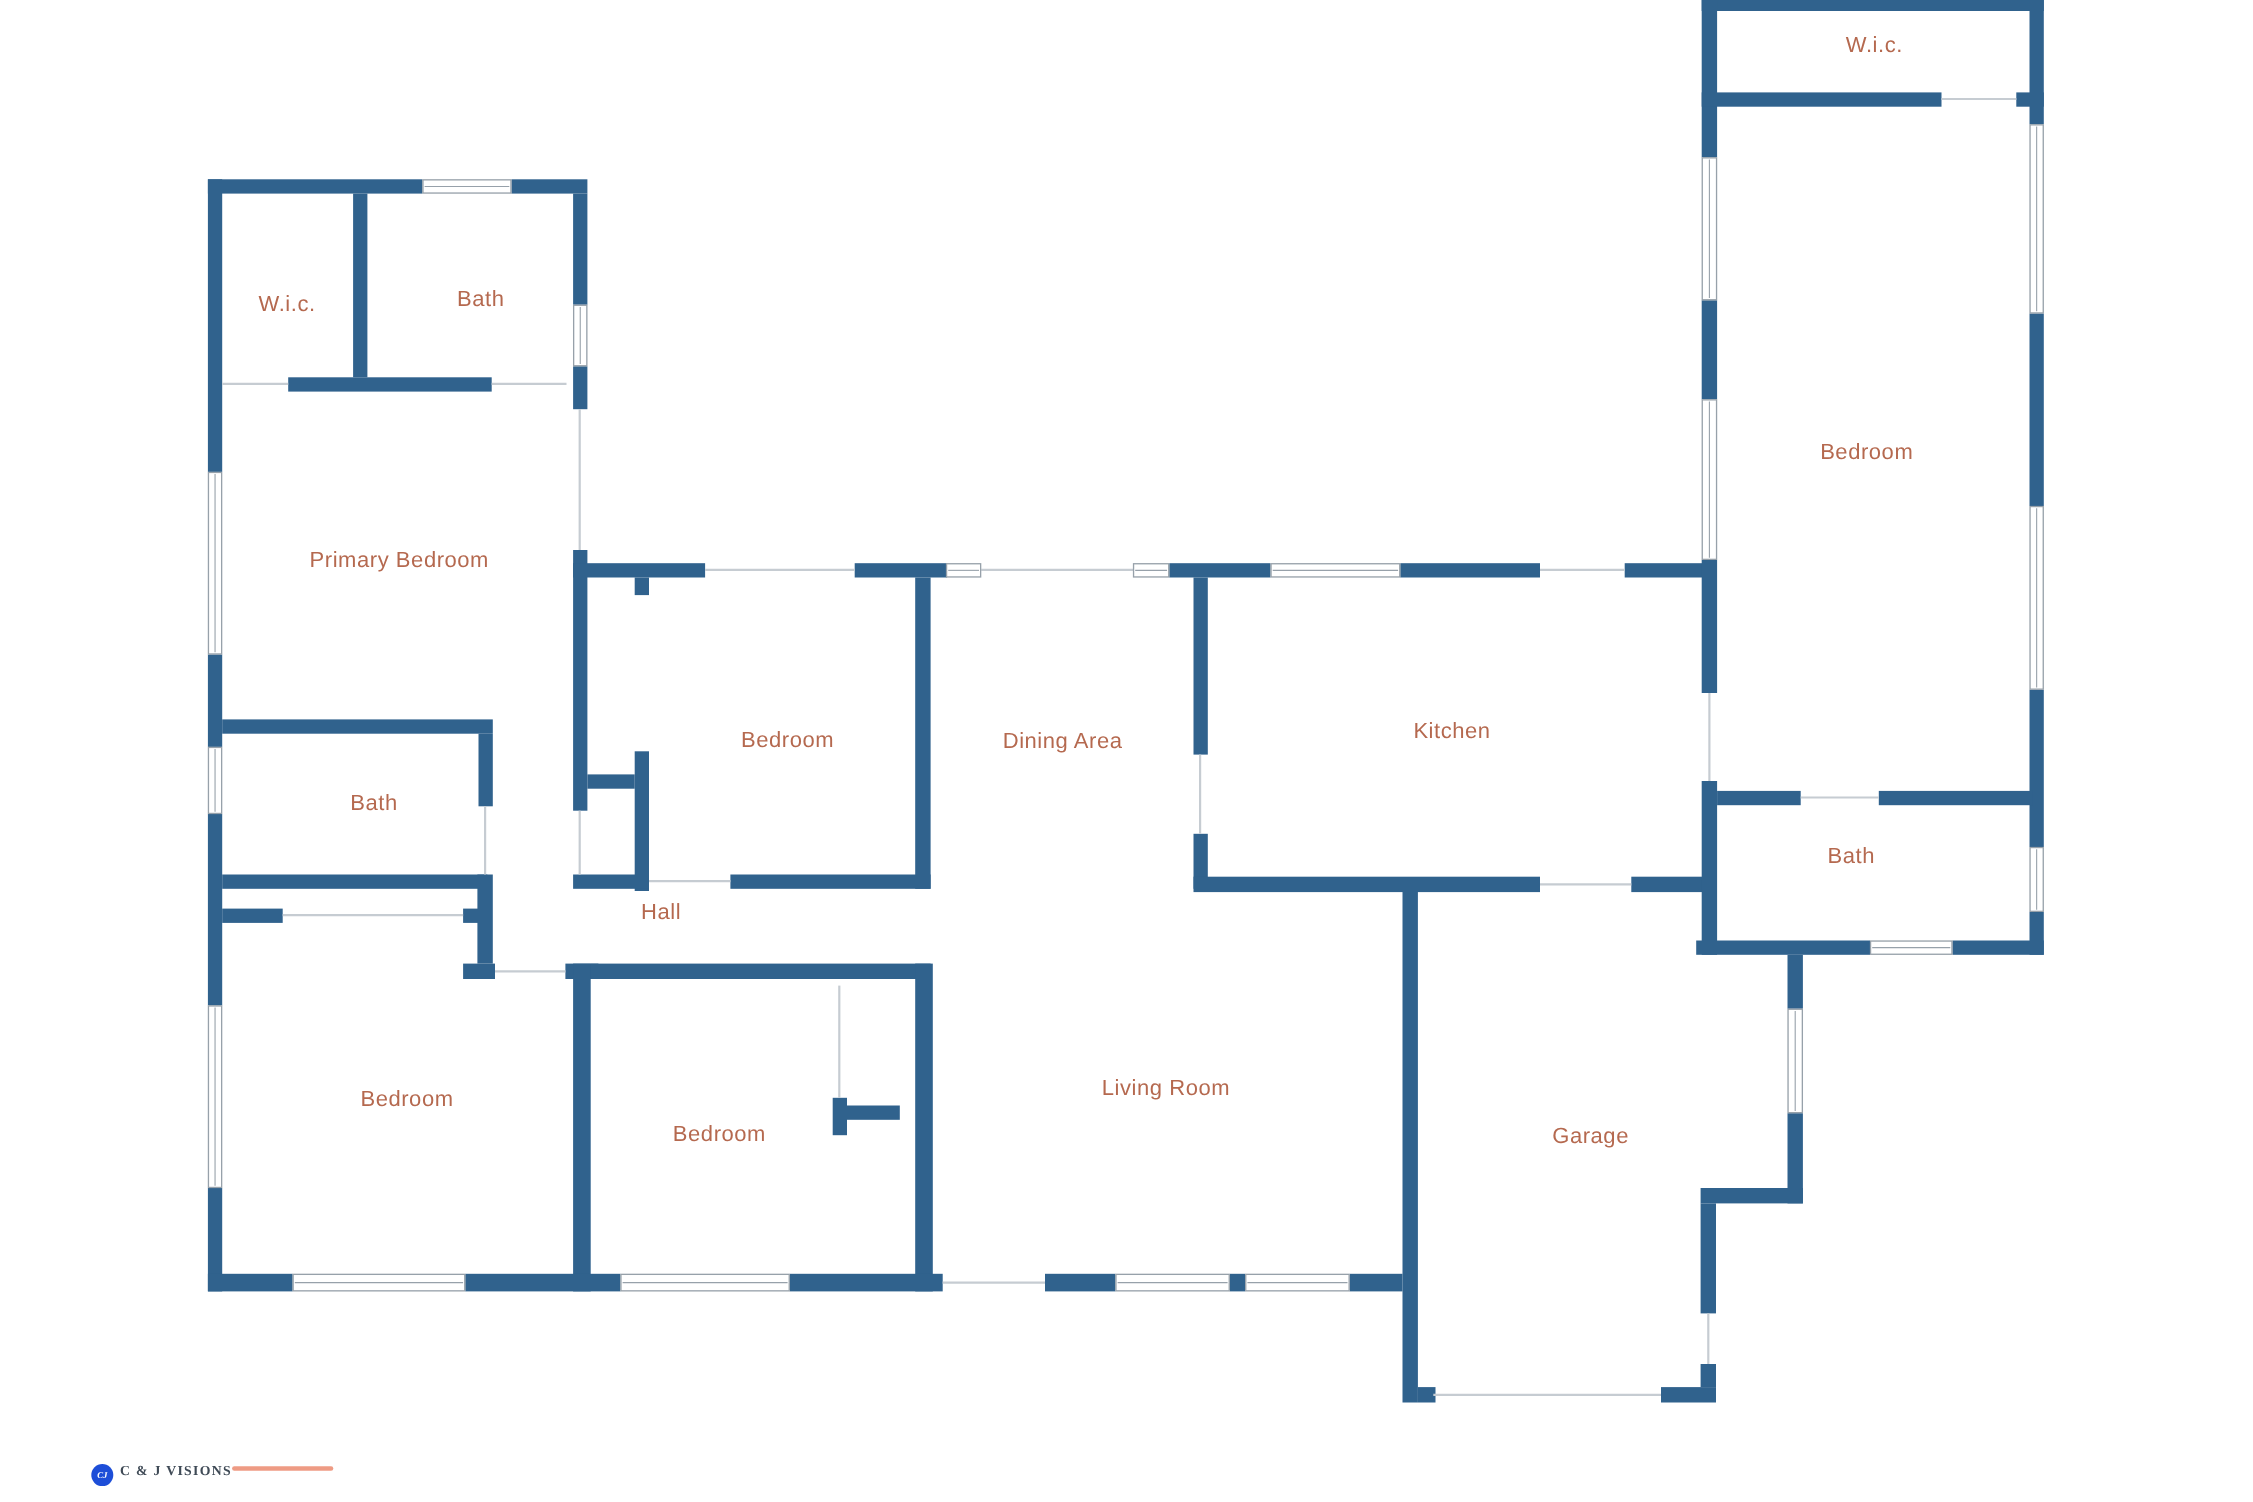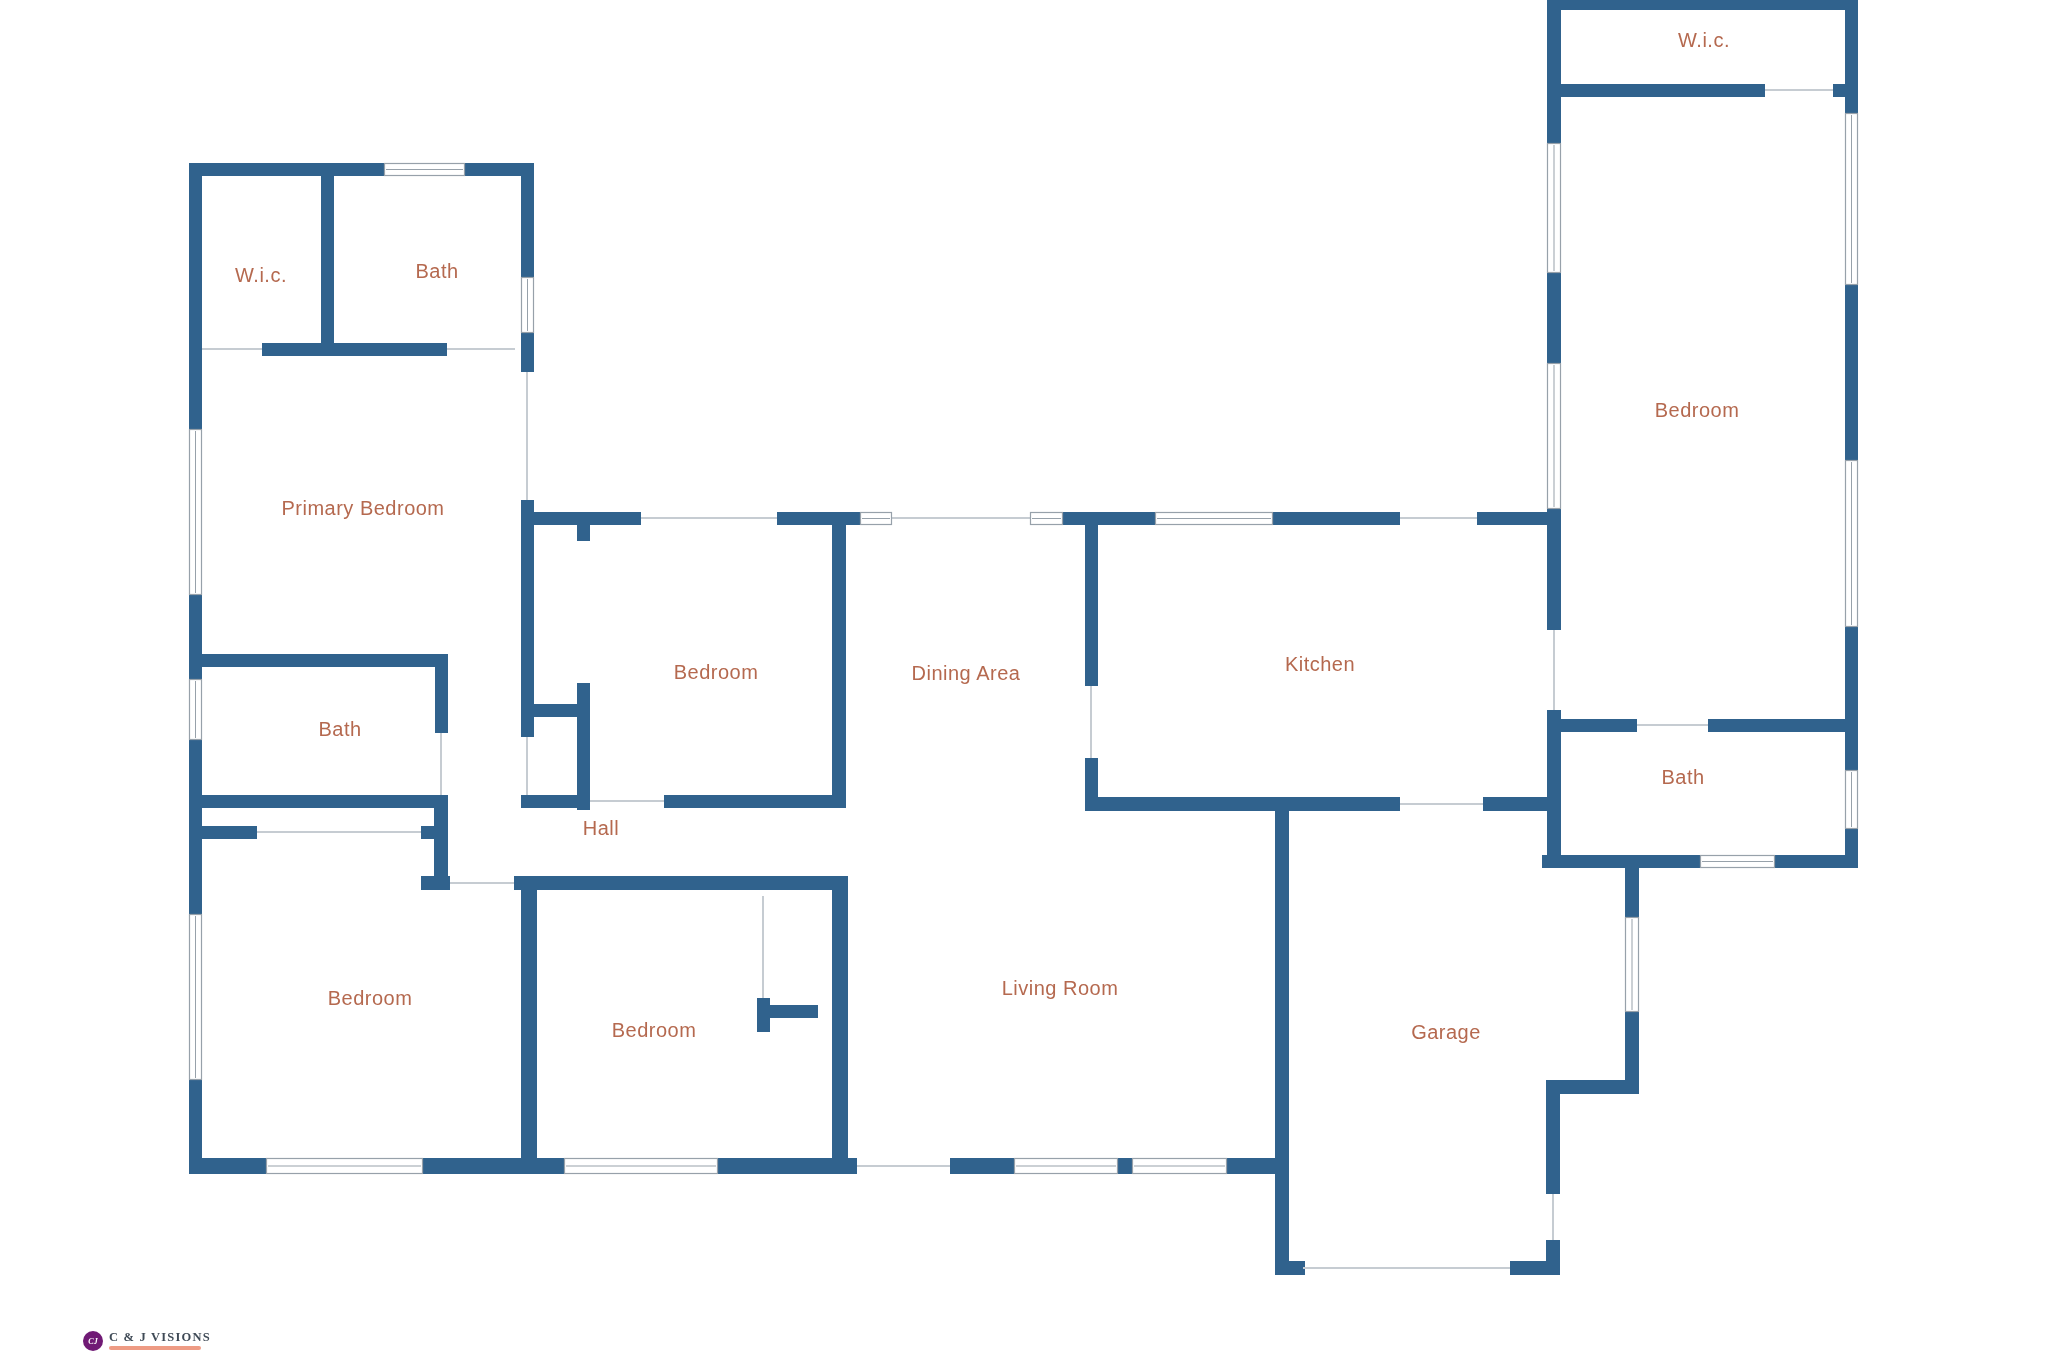--- a/index.html
+++ b/index.html
@@ -3,21 +3,21 @@
 <meta charset="utf-8">
 <style>
   html,body{margin:0;padding:0;background:#ffffff;}
   .page{position:relative;width:2048px;height:1365px;background:#ffffff;overflow:hidden;
         font-family:"Liberation Sans", sans-serif;}
   .plan-wrap{position:absolute;left:0;top:0;width:2048px;height:1365px;}
   svg{display:block;}
   .logo{position:absolute;left:83px;top:1331px;display:flex;align-items:flex-start;gap:6px;}
   .logo-circle{width:20px;height:20px;border-radius:50%;display:flex;align-items:center;justify-content:center;
                font-family:"Liberation Serif", serif;font-weight:bold;font-size:8px;color:#ffffff;}
-  .logo-textcol{display:flex;flex-direction:column;}
+  .logo-textcol{display:flex;flex-direction:row;}
   .logo-name{font-family:"Liberation Serif", serif;font-weight:bold;font-size:12.5px;
              letter-spacing:1.2px;color:#3f4a56;line-height:13px;white-space:nowrap;}
   .logo-tagline{margin-top:2px;width:92px;height:4px;border-radius:2px;opacity:.75;}
 </style>
 </head>
 <body>
 
 <div class="page">
   <div class="plan-wrap">
     <svg width="2048" height="1365" viewBox="0 0 2048 1365" xmlns="http://www.w3.org/2000/svg">
@@ -197,19 +197,19 @@
         <text x="654" y="1032" fill="#b5694f" font-size="20" letter-spacing="0.5" font-family="&quot;Liberation Sans&quot;, sans-serif" text-anchor="middle" dominant-baseline="middle">Bedroom</text>
         <text x="1060" y="990" fill="#b5694f" font-size="20" letter-spacing="0.5" font-family="&quot;Liberation Sans&quot;, sans-serif" text-anchor="middle" dominant-baseline="middle">Living Room</text>
         <text x="1446" y="1034" fill="#b5694f" font-size="20" letter-spacing="0.5" font-family="&quot;Liberation Sans&quot;, sans-serif" text-anchor="middle" dominant-baseline="middle">Garage</text>
         <text x="1683" y="779" fill="#b5694f" font-size="20" letter-spacing="0.5" font-family="&quot;Liberation Sans&quot;, sans-serif" text-anchor="middle" dominant-baseline="middle">Bath</text>
         <text x="1704" y="42" fill="#b5694f" font-size="20" letter-spacing="0.5" font-family="&quot;Liberation Sans&quot;, sans-serif" text-anchor="middle" dominant-baseline="middle">W.i.c.</text>
         <text x="1697" y="412" fill="#b5694f" font-size="20" letter-spacing="0.5" font-family="&quot;Liberation Sans&quot;, sans-serif" text-anchor="middle" dominant-baseline="middle">Bedroom</text>
       </svg>
   </div>
 
   <div class="logo">
-    <div class="logo-circle" style="background: #701a75; font-style: italic;">CJ</div>
+    <div class="logo-circle" style="background: #1d4ed8; font-style: italic;">CJ</div>
     <div class="logo-textcol">
       <div class="logo-name">C &amp; J VISIONS</div>
       <div class="logo-tagline" style="background: rgb(232, 121, 91);"></div>
     </div>
   </div>
 </div>
 
 </body></html>

